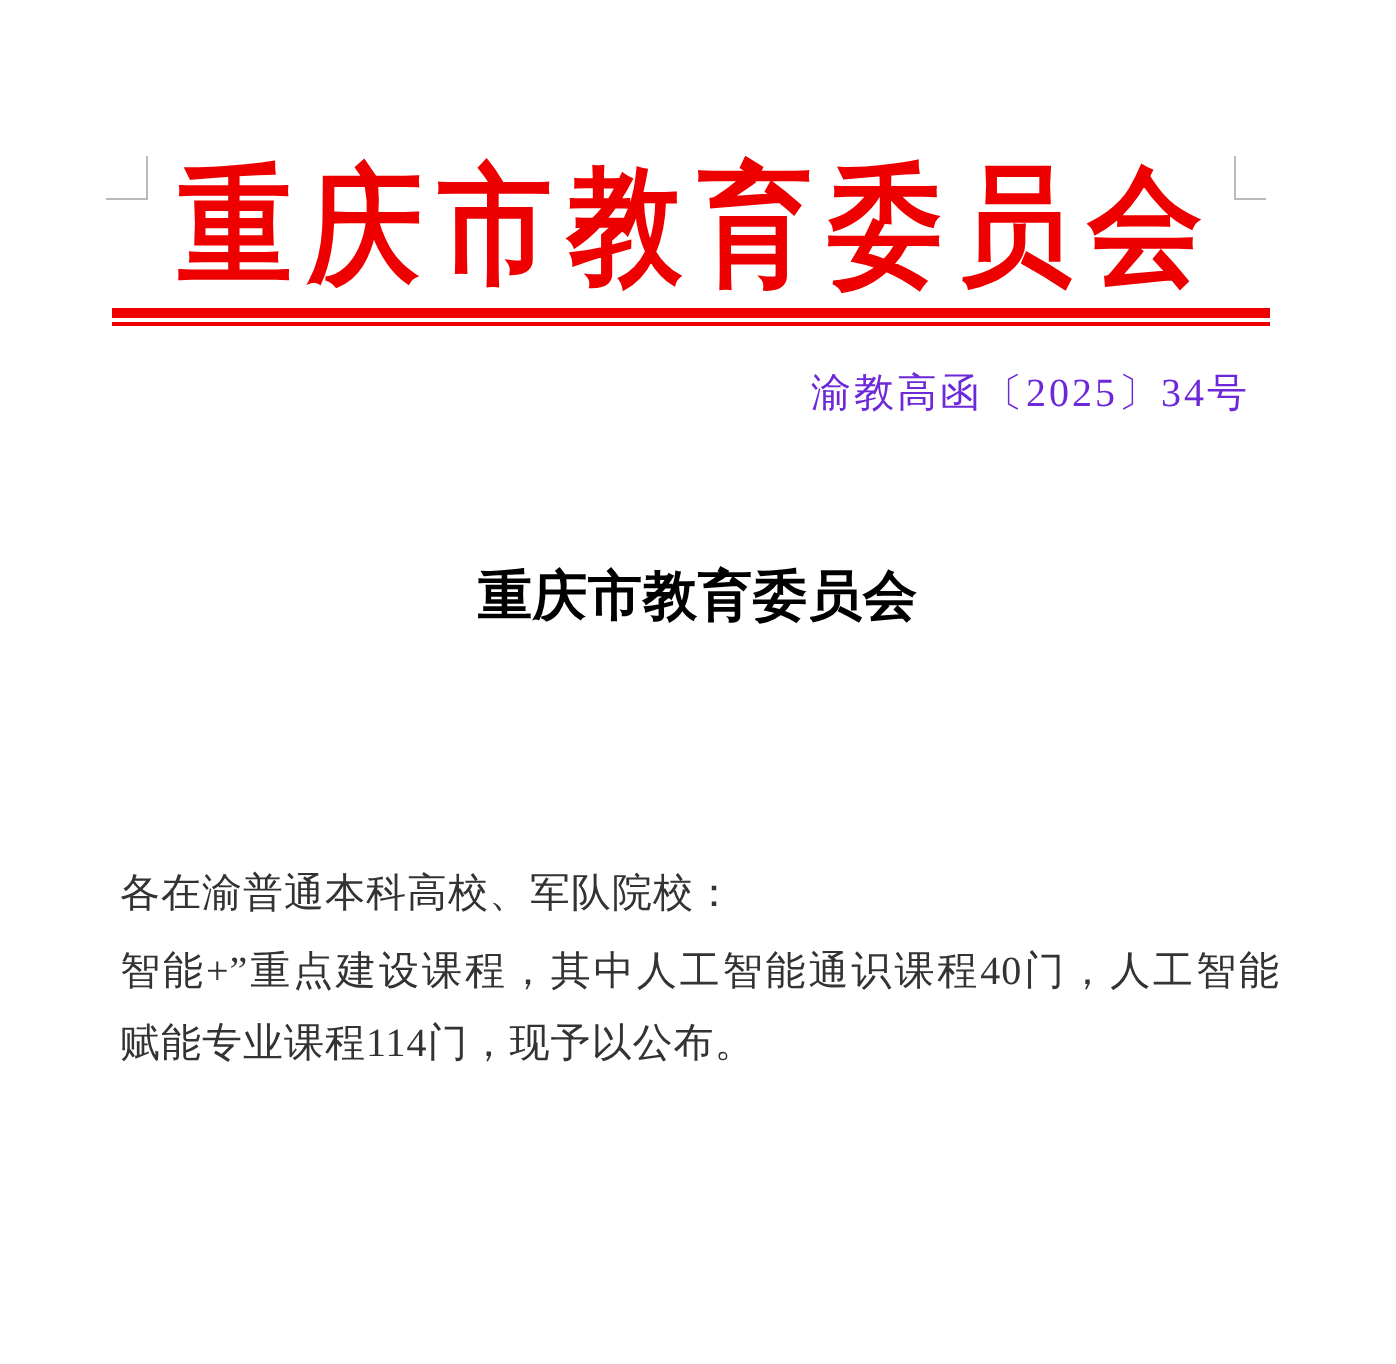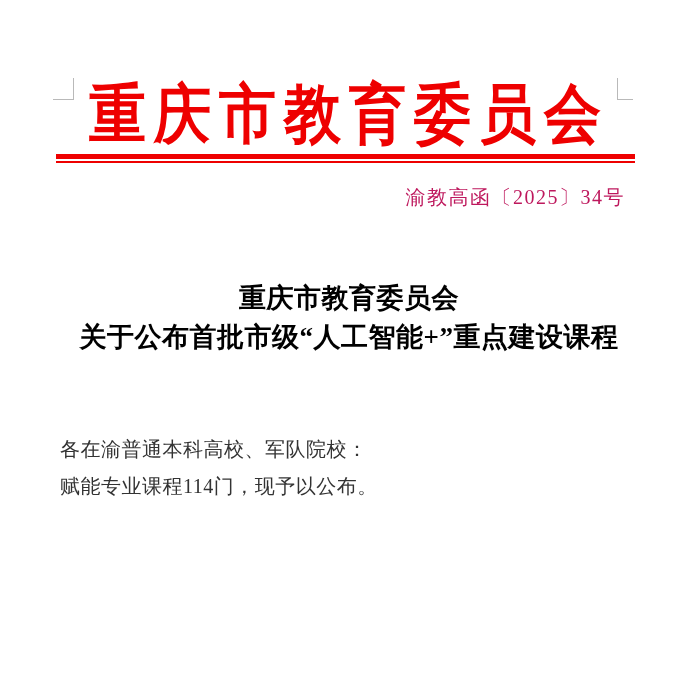--- a/index.html
+++ b/index.html
@@ -73,21 +73,21 @@
   }
 
   
   .doc-number {
     position: absolute;
     top: 185px;
     right: 73px;
     font-size: 20px;
     line-height: 24px;
     letter-spacing: 1.5px;
-    color: #be185d;
+    color: #6d28d9;
     white-space: nowrap;
   }
 
   
   .notice-title {
     position: absolute;
     top: 279px;
     left: 0;
     width: 100%;
     text-align: center;
@@ -104,20 +104,21 @@
     top: 431px;
     left: 60px;
     width: 580px;
     font-size: 20px;
     line-height: 36.7px;
     color: #333333;
     letter-spacing: 0.5px;
   }
   .salutation {
     text-align: left;
+    font-family: Liberation Mono, monospace;
   }
   .para-line {
     text-align: justify;
     text-align-last: justify;
   }
   .para-line.first {
     text-indent: 40px;
   }
   .para-line.last {
     text-align: left;
@@ -136,21 +137,21 @@
 
   <div class="red-rule">
     <div class="thick"></div>
     <div class="thin"></div>
   </div>
 
   <div class="doc-number">渝教高函〔2025〕34号</div>
 
   <div class="notice-title">
     <div>重庆市教育委员会</div>
-    <div>关于公布首批市级“人工智能+”重点建设课程</div>
   </div>
 
   <div class="body-text">
     <div class="salutation">各在渝普通本科高校、军队院校：</div>
+    <div class="para-line">智能+”重点建设课程，其中人工智能通识课程40门，人工智能</div>
     <div class="para-line last">赋能专业课程114门，现予以公布。</div>
   </div>
 
 </div>
 
 </body></html>

